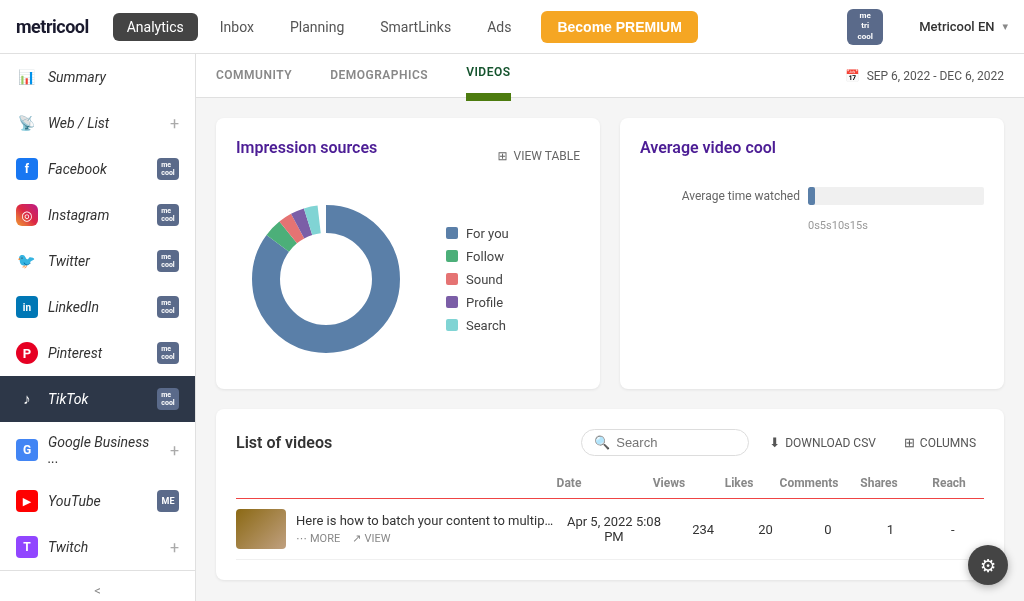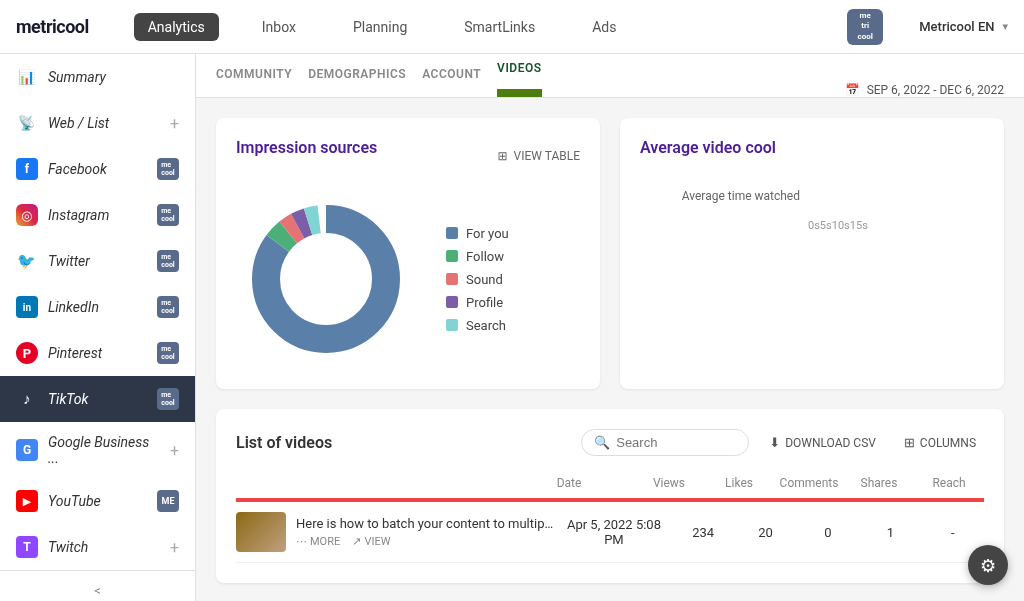--- a/index.html
+++ b/index.html
@@ -1,24 +1,24 @@
 <!DOCTYPE html>
 <html><head>
   <meta charset="utf-8">
   <style>
     * { box-sizing: border-box; margin: 0; padding: 0; }
     body { font-family: -apple-system, BlinkMacSystemFont, 'Segoe UI', Roboto, sans-serif; font-size: 13px; color: #333; background: #f5f5f5; height: 601px; overflow: hidden; }
 
     
     .topnav {
       display: flex; align-items: center; background: #fff; height: 54px;
-      border-bottom: 1px solid #e0e0e0; padding: 0 16px; gap: 0; position: fixed; top: 0; left: 0; right: 0; z-index: 100;
+      border-bottom: 1px solid #e0e0e0; padding: 0 16px; gap: 8px; position: fixed; top: 0; left: 0; right: 0; z-index: 100;
     }
     .logo { font-size: 18px; font-weight: 700; color: #1a1a2e; margin-right: 16px; letter-spacing: -0.5px; }
-    .nav-item { padding: 6px 14px; border-radius: 6px; cursor: pointer; font-size: 14px; color: #555; margin-left: 29px; }
+    .nav-item { padding: 6px 14px; border-radius: 6px; cursor: pointer; font-size: 14px; color: #555; }
     .nav-item.active { background: #444; color: #fff; }
     .premium-btn { background: #f5a623; color: #fff; border: none; border-radius: 6px; padding: 8px 16px; font-size: 14px; font-weight: 600; cursor: pointer; margin-left: 8px; }
     .spacer { flex: 1; }
     .account-area { display: flex; align-items: center; gap: 8px; }
     .avatar-box { width: 36px; height: 36px; border-radius: 6px; background: #5a6a8a; display: flex; align-items: center; justify-content: center; color: #fff; font-size: 10px; font-weight: 700; line-height: 1.2; text-align: center; }
     .account-name { font-size: 13px; font-weight: 500; margin-left: 28px; }
 
     
     .layout { display: flex; margin-top: 54px; height: 547px; }
 
@@ -30,21 +30,21 @@
     .sidebar-label { font-size: 14px; color: #333; flex: 1; font-style: italic; }
     .sidebar-icon { width: 22px; height: 22px; border-radius: 4px; display: flex; align-items: center; justify-content: center; font-size: 14px; flex-shrink: 0; }
     .sidebar-avatar { width: 22px; height: 22px; border-radius: 4px; background: #5a6a8a; display: flex; align-items: center; justify-content: center; color: #fff; font-size: 8px; font-weight: 700; flex-shrink: 0; }
     .sidebar-add { margin-left: auto; color: #aaa; font-size: 16px; }
     .sidebar-collapse { display: flex; align-items: center; justify-content: center; padding: 12px; cursor: pointer; color: #888; border-top: 1px solid #e0e0e0; }
 
     
     .main { flex: 1; overflow-y: auto; background: #f5f5f5; }
 
     
-    .subtabs { display: flex; align-items: flex-end; background: #fff; border-bottom: 1px solid #e0e0e0; padding: 0 20px; height: 44px; gap: 16px; }
+    .subtabs { display: flex; align-items: center; background: #fff; border-bottom: 1px solid #e0e0e0; padding: 0 20px; height: 44px; gap: 38px; }
     .subtab { font-size: 12px; font-weight: 600; color: #888; letter-spacing: 0.5px; cursor: pointer; padding: 14px 0; border-bottom: 2px solid transparent; }
     .subtab.active { color: #14532d; border-bottom: 8px solid #4d7c0f; }
     .date-range { margin-left: auto; display: flex; align-items: center; gap: 6px; font-size: 12px; color: #555; }
     .cal-icon { color: #888; }
 
     
     .content-area { padding: 20px; display: flex; flex-direction: column; gap: 20px; }
 
     
     .card { background: #fff; border-radius: 8px; padding: 20px; box-shadow: 0 1px 3px rgba(0,0,0,0.08); }
@@ -57,35 +57,35 @@
     .donut-section { display: flex; align-items: center; gap: 30px; }
     .donut-wrap { position: relative; width: 180px; height: 180px; flex-shrink: 0; }
     .donut-wrap svg { transform: rotate(-90deg); }
     .legend { display: flex; flex-direction: column; gap: 8px; }
     .legend-item { display: flex; align-items: center; gap: 8px; font-size: 13px; color: #444; }
     .legend-dot { width: 12px; height: 12px; border-radius: 2px; flex-shrink: 0; }
     .view-table-btn { display: flex; align-items: center; gap: 6px; font-size: 12px; color: #666; cursor: pointer; margin-left: auto; }
     .card-header { display: flex; align-items: center; margin-bottom: 16px; }
 
     
-    .bar-chart { display: flex; gap: 24px; padding: 10px 0; }
+    .bar-chart { display: flex; flex-direction: column; gap: 24px; padding: 10px 0; }
     .bar-row { display: flex; flex-direction: column; gap: 4px; }
     .bar-label { font-size: 12px; color: #666; text-align: right; width: 160px; }
     .bar-area { display: flex; align-items: center; gap: 8px; }
     .bar-track { flex: 1; height: 18px; background: #f0f0f0; border-radius: 2px; overflow: hidden; }
     .bar-fill { height: 100%; background: #5a7fa8; border-radius: 2px; }
     .x-axis { display: flex; padding-left: 168px; font-size: 11px; color: #999; margin-top: 4px; }
 
     
     .videos-header { display: flex; align-items: center; gap: 12px; }
     .videos-title { font-size: 16px; font-weight: 600; }
     .search-box { display: flex; align-items: center; gap: 6px; border: 1px solid #ddd; border-radius: 20px; padding: 5px 12px; background: #fff; margin-left: auto; }
     .search-input { border: none; outline: none; font-size: 13px; width: 120px; background: transparent; }
     .action-btn { display: flex; align-items: center; gap: 5px; font-size: 12px; color: #555; cursor: pointer; padding: 5px 8px; }
-    .table-header { display: flex; padding: 8px 0; border-bottom: 4px solid #ef4444; color: #888; font-size: 12px; margin-top: 12px; }
+    .table-header { display: flex; padding: 8px 0; border-bottom: 1px solid #ef4444; color: #888; font-size: 12px; margin-top: 12px; font-weight: bold; }
     .col-title { flex: 2; }
     .col-date { width: 130px; text-align: center; }
     .col-num { width: 70px; text-align: center; }
     .table-row-item { display: flex; align-items: center; padding: 10px 0; border-bottom: 1px solid #f0f0f0; }
     .video-thumb { width: 50px; height: 40px; background: #c0a080; border-radius: 4px; flex-shrink: 0; margin-right: 10px; overflow: hidden; }
     .video-thumb-inner { width: 100%; height: 100%; background: linear-gradient(135deg, #8B6914, #c0a080); }
     .video-info { flex: 2; }
     .video-title-text { font-size: 13px; color: #333; overflow: hidden; text-overflow: ellipsis; white-space: nowrap; max-width: 260px; }
     .video-actions { display: flex; gap: 12px; margin-top: 4px; }
     .video-action-btn { font-size: 11px; color: #888; display: flex; align-items: center; gap: 3px; cursor: pointer; }
@@ -94,20 +94,21 @@
 </head>
 <body>
 
 <nav class="topnav">
   <div class="logo">metricool</div>
   <div class="nav-item active">Analytics</div>
   <div class="nav-item">Inbox</div>
   <div class="nav-item">Planning</div>
   <div class="nav-item">SmartLinks</div>
   <div class="nav-item">Ads</div>
+  <button class="premium-btn">Become PREMIUM</button>
   <div class="spacer"></div>
   <div class="account-area">
     <div class="avatar-box" style="font-size:8px;line-height:1.3;">me<br>tri<br>cool</div>
     <span class="account-name">Metricool EN</span>
     <span style="color:#888;font-size:11px;">▾</span>
   </div>
 </nav>
 
 <div class="layout">
 
@@ -169,21 +170,20 @@
     <div class="sidebar-collapse">
       <span>&lt;</span>
     </div>
   </aside>
 
   <main class="main">
 
     <div class="subtabs">
       <div class="subtab">COMMUNITY</div>
       <div class="subtab">DEMOGRAPHICS</div>
-      <div class="subtab">ACCOUNT</div>
       <div class="subtab active">VIDEOS</div>
       <div class="date-range">
         <span class="cal-icon">📅</span>
         <span>SEP 6, 2022 - DEC 6, 2022</span>
       </div>
     </div>
 
     <div class="content-area">
 
       <div class="cards-row">

